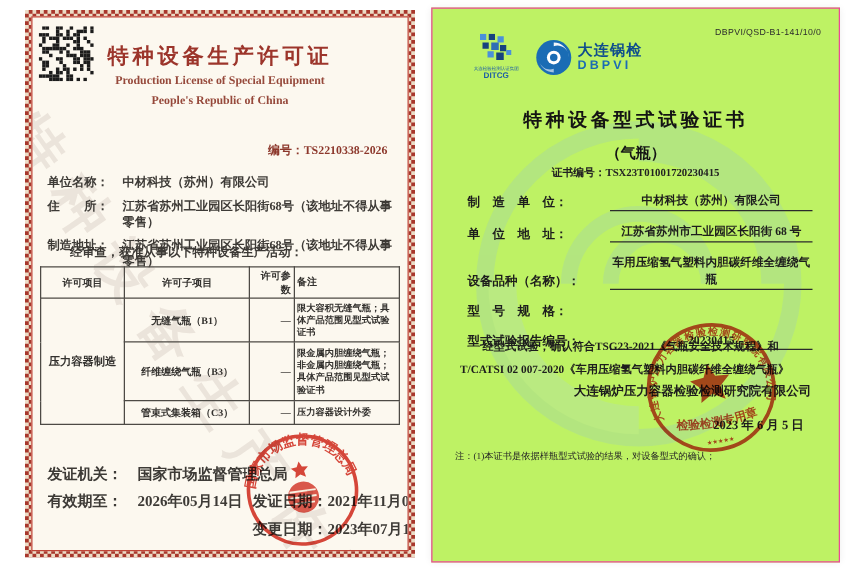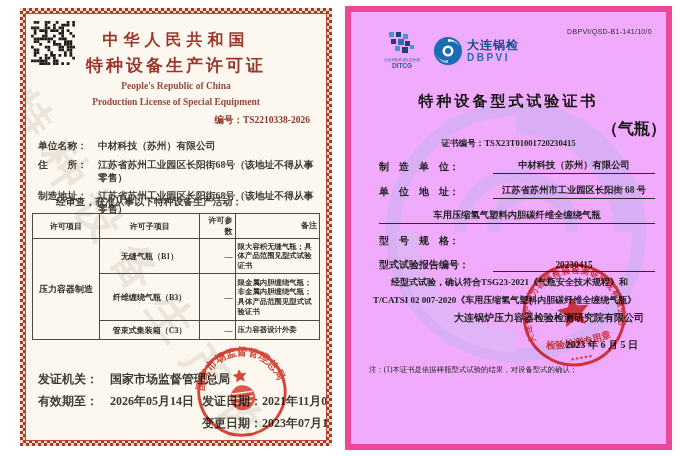--- a/index.html
+++ b/index.html
@@ -33,38 +33,38 @@
   .col-par{width:32px;text-align:right;}
   .col-rem{width:84px;font-size:7.4px;line-height:1.3;text-align:left;}
   .row1 td{height:32px;}
   .row2 td{height:44px;}
   .row3 td{height:16px;}
   .l-bottom{position:absolute;font-size:12px;font-weight:bold;color:#3d3a36;white-space:nowrap;}
   .stamp-l{position:absolute;left:168px;top:330px;width:96px;height:96px;mix-blend-mode:multiply;
     transform:rotate(-8deg);opacity:.92;}
 
   
-  .cert-r{position:absolute;left:345px;top:6px;width:327px;height:444px;background:#f0abfc;
-    border:6px solid #ec4899;box-shadow:0 0 6px rgba(0,0,0,.07);box-sizing:border-box;overflow:hidden;}
+  .cert-r{position:absolute;left:345px;top:6px;width:327px;height:444px;background:#bef264;
+    border:1px solid #ec4899;box-shadow:0 0 6px rgba(0,0,0,.07);box-sizing:border-box;overflow:hidden;}
   .wm-r{position:absolute;left:25px;top:80px;width:280px;height:280px;opacity:.22;pointer-events:none;}
   .r-code{position:absolute;right:14px;top:16px;font-size:7px;color:#2b2b2b;
     font-family:"Liberation Sans",sans-serif;letter-spacing:.3px;}
   .r-logos{position:absolute;left:28px;top:20px;display:flex;align-items:center;gap:8px;}
   .logo-ditcg{display:flex;flex-direction:column;align-items:center;width:46px;}
   .logo-ditcg-org{font-size:4px;color:#1d5ea6;font-family:"Liberation Sans",sans-serif;white-space:nowrap;
     transform:scale(.9);margin-top:1px;}
   .logo-ditcg-abbr{font-size:6.5px;font-weight:bold;color:#1d5ea6;font-family:"Liberation Sans",sans-serif;}
   .logo-dbpvi{display:flex;align-items:center;gap:4px;}
   .dbpvi-txt{display:flex;flex-direction:column;line-height:1;}
   .dbpvi-cn{font-size:12px;font-weight:bold;color:#0f4e8c;letter-spacing:1px;}
   .dbpvi-abbr{font-size:10px;font-weight:bold;color:#1a6cb4;letter-spacing:2.5px;
     font-family:"Liberation Sans",sans-serif;margin-top:2px;}
   .r-title{position:absolute;left:0;top:80px;width:100%;text-align:center;font-size:15px;
     font-weight:bold;letter-spacing:3px;color:#141414;}
-  .r-sub{position:absolute;left:0;top:107px;width:100%;text-align:right;font-size:16px;
+  .r-sub{position:absolute;left:0;top:107px;width:100%;text-align:center;font-size:12px;
     font-weight:bold;color:#141414;}
   .r-certno{position:absolute;left:0;top:126px;width:100%;text-align:center;font-size:8.6px;
     color:#222;font-weight:bold;}
   .r-fields{position:absolute;left:28px;top:147px;width:276px;color:#1d1d1d;}
   .rf{display:flex;align-items:flex-end;margin-bottom:10px;}
   .rf-label{width:114px;flex:none;font-size:10px;font-weight:bold;}
   .rf-value{flex:1;text-align:center;border-bottom:1px solid #2b2b2b;font-size:9.3px;
     font-weight:bold;padding-bottom:1px;}
   .r-statement{position:absolute;left:22px;top:262px;width:286px;font-size:9px;line-height:1.95;
     color:#1d1d1d;text-indent:2em;font-weight:bold;}
@@ -194,24 +194,23 @@
         <rect x="11" y="41.25" width="2.75" height="2.75"></rect>
         <rect x="13.75" y="41.25" width="2.75" height="2.75"></rect>
         <rect x="16.5" y="41.25" width="2.75" height="2.75"></rect>
         <rect x="22" y="41.25" width="2.75" height="2.75"></rect>
         <rect x="24.75" y="41.25" width="2.75" height="2.75"></rect>
         <rect x="30.25" y="41.25" width="2.75" height="2.75"></rect>
         <rect x="35.75" y="41.25" width="2.75" height="2.75"></rect>
       </svg>
 
     <div class="l-titles">
-      <div class="l-t1">中华人民共和国</div>
       <div class="l-t2">特种设备生产许可证</div>
+      <div class="l-en">Production License of Special Equipment</div>
       <div class="l-en">People's Republic of China</div>
-      <div class="l-en">Production License of Special Equipment</div>
     </div>
 
     <div class="l-no"><span>编号：</span><span>TS2210338-2026</span></div>
 
     <div class="l-fields">
       <div class="lf">
         <span class="lf-label">单位名称：</span>
         <span class="lf-value">中材科技（苏州）有限公司</span>
       </div>
       <div class="lf">
@@ -225,21 +224,21 @@
     </div>
 
     <div class="l-approve">经审查，获准从事以下特种设备生产活动：</div>
 
     <table class="l-table">
       <thead>
         <tr>
           <th class="col-proj">许可项目</th>
           <th class="col-sub">许可子项目</th>
           <th class="col-par">许可参数</th>
-          <th class="col-rem" style="text-align:right">备注</th>
+          <th class="col-rem" style="text-align:left">备注</th>
         </tr>
       </thead>
       <tbody>
         <tr class="row1">
           <td class="col-proj" rowspan="3">压力容器制造</td>
           <td class="col-sub">无缝气瓶（B1）</td>
           <td class="col-par">—</td>
           <td class="col-rem">限大容积无缝气瓶；具体产品范围见型式试验证书</td>
         </tr>
         <tr class="row2">
@@ -326,20 +325,21 @@
   <div class="r-fields">
     <div class="rf">
       <span class="rf-label">制　造　单　位：</span>
       <span class="rf-value">中材科技（苏州）有限公司</span>
     </div>
     <div class="rf">
       <span class="rf-label">单　位　地　址：</span>
       <span class="rf-value">江苏省苏州市工业园区长阳街 68 号</span>
     </div>
     <div class="rf">
+      <span class="rf-label">设备品种（名称）：</span>
       <span class="rf-value">车用压缩氢气塑料内胆碳纤维全缠绕气瓶</span>
     </div>
     <div class="rf">
       <span class="rf-label">型　号　规　格：</span>
     </div>
     <div class="rf">
       <span class="rf-label">型式试验报告编号：</span>
       <span class="rf-value">20230415</span>
     </div>
   </div>

